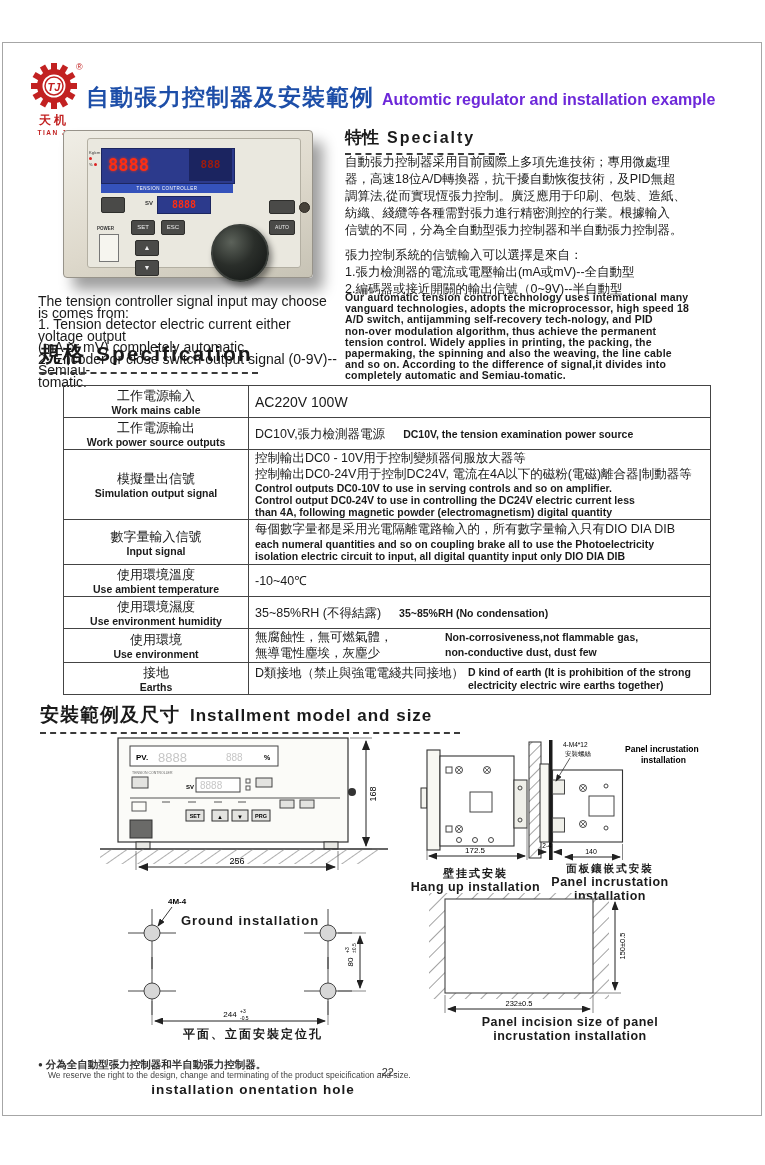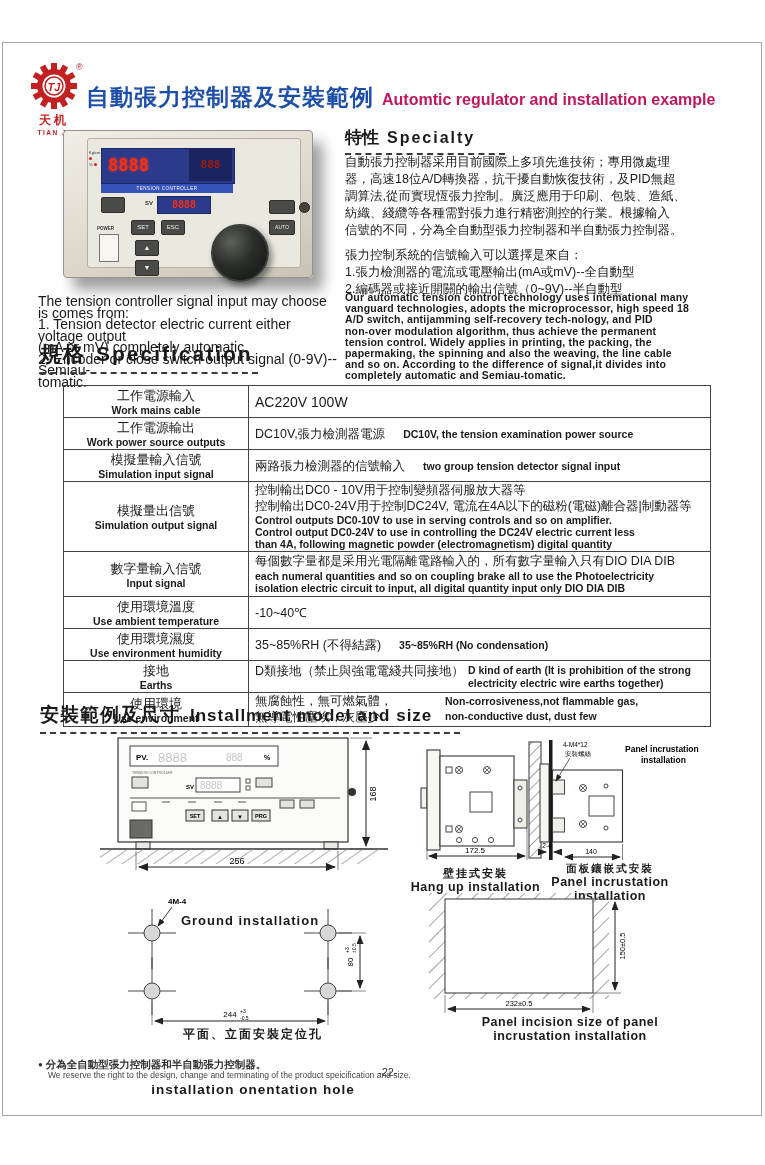--- a/index.html
+++ b/index.html
@@ -4,21 +4,21 @@
 <style>
   html,body{margin:0;padding:0;background:#fff;}
   .page{position:relative;width:765px;height:1165px;background:#fff;overflow:hidden;
         font-family:"Liberation Sans",sans-serif;color:#1a1a1a;}
   .abs{position:absolute;}
   .frame{left:2px;top:42px;width:758px;height:1072px;border:1px solid #a6a6a6;}
   
   .logo-cn{color:#c22121;font-weight:bold;font-size:12px;letter-spacing:3px;}
   .logo-en{color:#c22121;font-weight:bold;font-size:6.5px;letter-spacing:1.5px;}
   .title-cn{color:#1d4ea8;font-weight:bold;font-size:23px;letter-spacing:1px;}
-  .title-en{color:#be185d;font-weight:bold;font-size:16px;margin-left:8px;}
+  .title-en{color:#6d28d9;font-weight:bold;font-size:16px;margin-left:8px;}
   
   .h-dash{border-bottom:2.5px dashed #3a3a3a;padding-bottom:4px;}
   .h1cn{font-weight:bold;font-size:17px;}
   .h1en{font-weight:bold;font-size:16px;margin-left:8px;letter-spacing:2px;}
   .h2cn{font-weight:bold;font-size:21px;letter-spacing:2px;}
   .h2en{font-weight:bold;font-size:21px;margin-left:10px;letter-spacing:2px;}
   .h3cn{font-weight:bold;font-size:19px;letter-spacing:1px;}
   .h3en{font-weight:bold;font-size:17px;margin-left:10px;letter-spacing:1px;}
   .pre{white-space:pre-line;}
   .para-cn{font-size:12.5px;line-height:17px;}
@@ -175,27 +175,20 @@
             </td>
       <td><span class="v14">AC220V 100W</span></td>
     </tr>
     <tr style="height:28px">
       <td class="lbl">
               <div class="lc">工作電源輸出</div>
               <div class="le">Work power source outputs</div>
             </td>
       <td><span class="vcn">DC10V,張力檢測器電源</span><span class="ven gap">DC10V, the tension examination power source</span></td>
     </tr>
-    <tr style="height:29px">
-      <td class="lbl">
-              <div class="lc">模擬量輸入信號</div>
-              <div class="le">Simulation input signal</div>
-            </td>
-      <td><span class="vcn">兩路張力檢測器的信號輸入</span><span class="ven gap">two group tension detector signal input</span></td>
-    </tr>
     <tr style="height:68px">
       <td class="lbl">
               <div class="lc">模擬量出信號</div>
               <div class="le">Simulation output signal</div>
             </td>
       <td>
               <div class="vcn pre">控制輸出DC0 - 10V用于控制變頻器伺服放大器等
 控制輸出DC0-24V用于控制DC24V, 電流在4A以下的磁粉(電磁)離合器|制動器等</div>
               <div class="ven pre">Control outputs DC0-10V to use in serving controls and so on amplifier.
 Control output DC0-24V to use in controlling the DC24V electric current less
@@ -222,42 +215,42 @@
     </tr>
     <tr style="height:30px">
       <td class="lbl">
               <div class="lc">使用環境濕度</div>
               <div class="le">Use environment humidity</div>
             </td>
       <td><span class="vcn">35~85%RH (不得結露)</span><span class="ven gap">35~85%RH (No condensation)</span></td>
     </tr>
     <tr style="height:31px">
       <td class="lbl">
-              <div class="lc">接地</div>
-              <div class="le">Earths</div>
-            </td>
-      <td>
-              <div class="flexrow">
-                <span class="vcn">D類接地（禁止與強電電綫共同接地）</span>
-                <div class="ven pre" style="margin-left:4px;line-height:12.5px;">D kind of earth (It is prohibition of the strong
-electricity electric wire earths together)</div>
-              </div>
-            </td>
-    </tr>
-    <tr style="height:31px">
-      <td class="lbl">
               <div class="lc">使用環境</div>
               <div class="le">Use environment</div>
             </td>
       <td>
               <div class="flexrow">
                 <div class="vcn pre" style="width:190px;">無腐蝕性，無可燃氣體，
 無導電性塵埃，灰塵少</div>
                 <div class="ven pre" style="line-height:15px;">Non-corrosiveness,not flammable gas,
 non-conductive dust, dust few</div>
+              </div>
+            </td>
+    </tr>
+    <tr style="height:31px">
+      <td class="lbl">
+              <div class="lc">接地</div>
+              <div class="le">Earths</div>
+            </td>
+      <td>
+              <div class="flexrow">
+                <span class="vcn">D類接地（禁止與強電電綫共同接地）</span>
+                <div class="ven pre" style="margin-left:4px;line-height:12.5px;">D kind of earth (It is prohibition of the strong
+electricity electric wire earths together)</div>
               </div>
             </td>
     </tr>
   </tbody>
       </table>
   </div>
 
   <div class="abs h-dash" style="left:40px;top:702px;width:420px;">
     <span class="h3cn">安裝範例及尺寸</span><span class="h3en">Installment model and size</span>
   </div>

